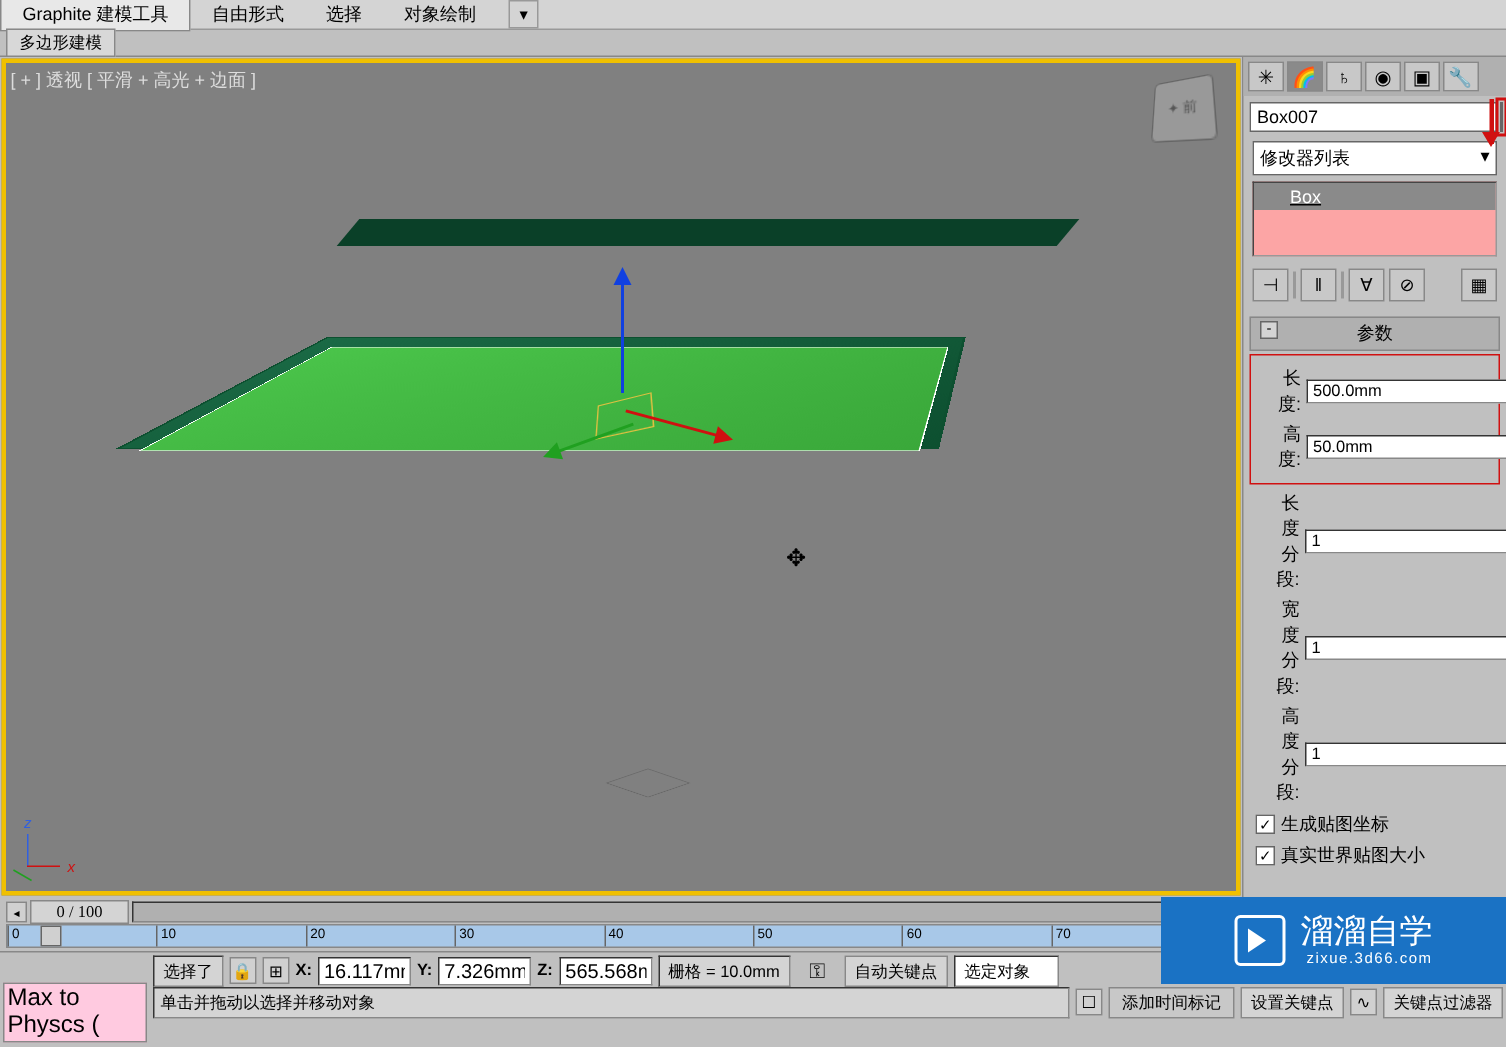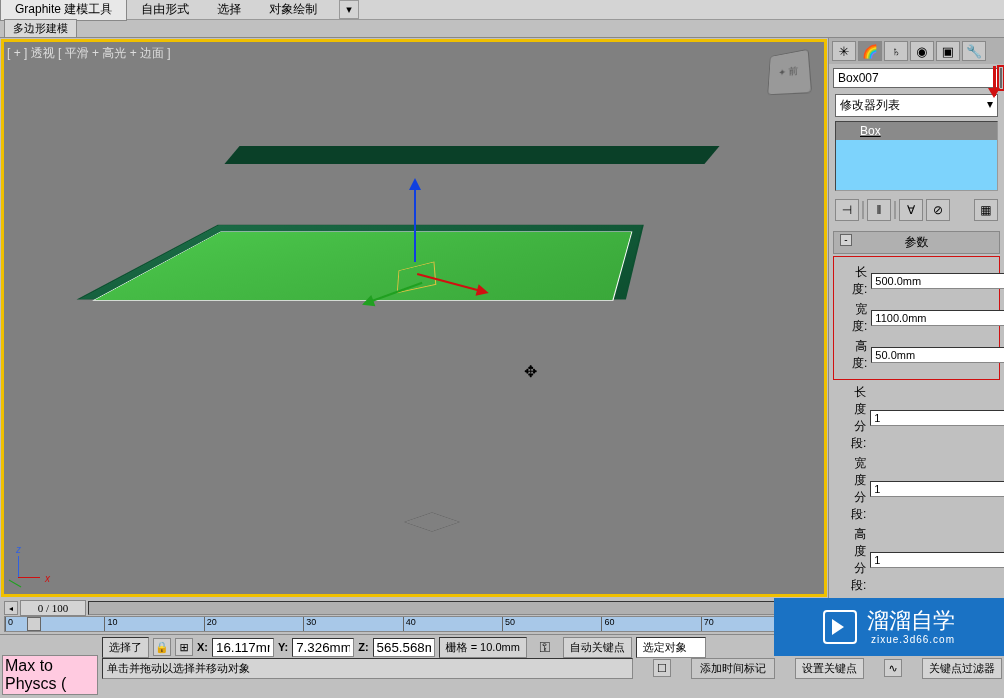--- a/index.html
+++ b/index.html
@@ -46,21 +46,21 @@
     .cmdpanel { width: 176px; background: #c0c0c0; border-left: 1px solid #888; }
     .cmd-tabs { height: 26px; display: flex; gap: 2px; padding: 3px; background: #b0b0b0; }
     .cmd-tab { width: 24px; height: 20px; background: #c8c8c8; border: 1px solid #888; display: flex; align-items: center; justify-content: center; font-size: 13px; cursor: pointer; }
     .cmd-tab.active { background: #8a8a8a; }
     
     .obj-name-row { display: flex; padding: 4px; gap: 2px; align-items: center; }
     .obj-name { flex: 1; background: #fff; border: 1px solid #666; padding: 2px 4px; font-size: 12px; }
     .color-swatch { width: 26px; height: 20px; background: #4ac44a; border: 1px solid #666; outline: 2px solid #d01010; outline-offset: 1px; }
     
     .mod-dropdown { margin: 2px 6px; background: #fff; border: 1px solid #666; padding: 2px 4px; display: flex; justify-content: space-between; font-size: 12px; }
-    .mod-stack { margin: 4px 6px; height: 70px; background: #7dd3fc; border: 1px inset #999; text-decoration: underline; }
+    .mod-stack { margin: 4px 6px; height: 50px; background: #fca5a5; border: 1px inset #999; text-decoration: underline; }
     .mod-item { background: #8a8a8a; color: #fff; padding: 2px 24px; font-size: 12px; }
     
     .stack-buttons { display: flex; gap: 3px; padding: 4px 6px; align-items: center; }
     .stack-btn { width: 24px; height: 22px; background: #c8c8c8; border: 1px solid #888; display: flex; align-items: center; justify-content: center; font-size: 12px; }
     .stack-sep { width: 2px; height: 18px; background: #999; }
     
     .rollup-header { background: #b0b0b0; border: 1px solid #888; padding: 2px; text-align: center; margin: 6px 4px 2px; font-size: 12px; position: relative; }
     .rollup-header .minus { position: absolute; left: 6px; background: #d4d4d4; width: 12px; height: 12px; border: 1px solid #666; font-size: 10px; line-height: 10px; }
     
     .param-group { margin: 4px 6px; }
@@ -84,21 +84,21 @@
     
     .statusbar { height: 44px; background: #c0c0c0; border-top: 1px solid #888; display: flex; font-size: 11px; }
     .status-left { width: 100px; padding: 2px; }
     .maxscript { background: #ffcae0; border: 1px solid #888; padding: 1px 2px; margin-top: 2px; font-size: 16px; }
     .status-main { flex: 1; padding: 2px; }
     .status-row1 { display: flex; gap: 4px; align-items: center; height: 20px; }
     .status-box { background: #d4d4d4; border: 1px inset #888; padding: 2px 6px; }
     .status-icon { width: 18px; height: 18px; background: #d0d0d0; border: 1px solid #888; display: flex; align-items: center; justify-content: center; }
     .coord-label { font-weight: bold; }
     .coord-input { background: #fff; border: 1px inset #888; padding: 1px 3px; width: 62px; }
-    .status-row2 { display: flex; gap: 20px; align-items: center; height: 18px; margin-top: 2px; }
+    .status-row2 { display: flex; gap: 4px; align-items: center; height: 18px; margin-top: 2px; }
     .prompt-box { flex: 1; background: #d4d4d4; border: 1px inset #888; padding: 2px 4px; }
     .addtime { border: 1px solid #888; padding: 2px 8px; background: #c8c8c8; }
     .key-icon { width: 28px; height: 20px; display: flex; align-items: center; justify-content: center; font-size: 14px; }
     .autokey { background: #d4d4d4; border: 1px solid #888; padding: 2px 6px; }
     .selobj { background: #fff; border: 1px inset #888; padding: 2px 6px; width: 70px; }
     
     .watermark { position: absolute; right: 0; bottom: 42px; width: 230px; height: 58px; background: #1a72c4; color: #fff; display: flex; align-items: center; justify-content: center; gap: 10px; font-size: 22px; }
     .play-icon { width: 34px; height: 34px; border: 2px solid #fff; border-radius: 4px; display: flex; align-items: center; justify-content: center; }
     .play-icon::after { content: ''; border: 8px solid transparent; border-left: 12px solid #fff; margin-left: 4px; }
     .wm-text { display: flex; flex-direction: column; line-height: 1.1; }
@@ -191,25 +191,20 @@
 
     <div class="rollup-header">
       <span class="minus">-</span>
       <span>参数</span>
     </div>
 
     <div class="param-highlight">
       <div class="param-row">
         <span class="param-label">长度:</span>
         <input class="param-input" value="500.0mm" style="">
-
-      </div>
-      <div class="param-row">
-        <span class="param-label">宽度:</span>
-        <input class="param-input" value="1100.0mm" style="">
 
       </div>
       <div class="param-row">
         <span class="param-label">高度:</span>
         <input class="param-input" value="50.0mm" style="">
 
       </div>
     </div>
 
     <div class="param-group">

